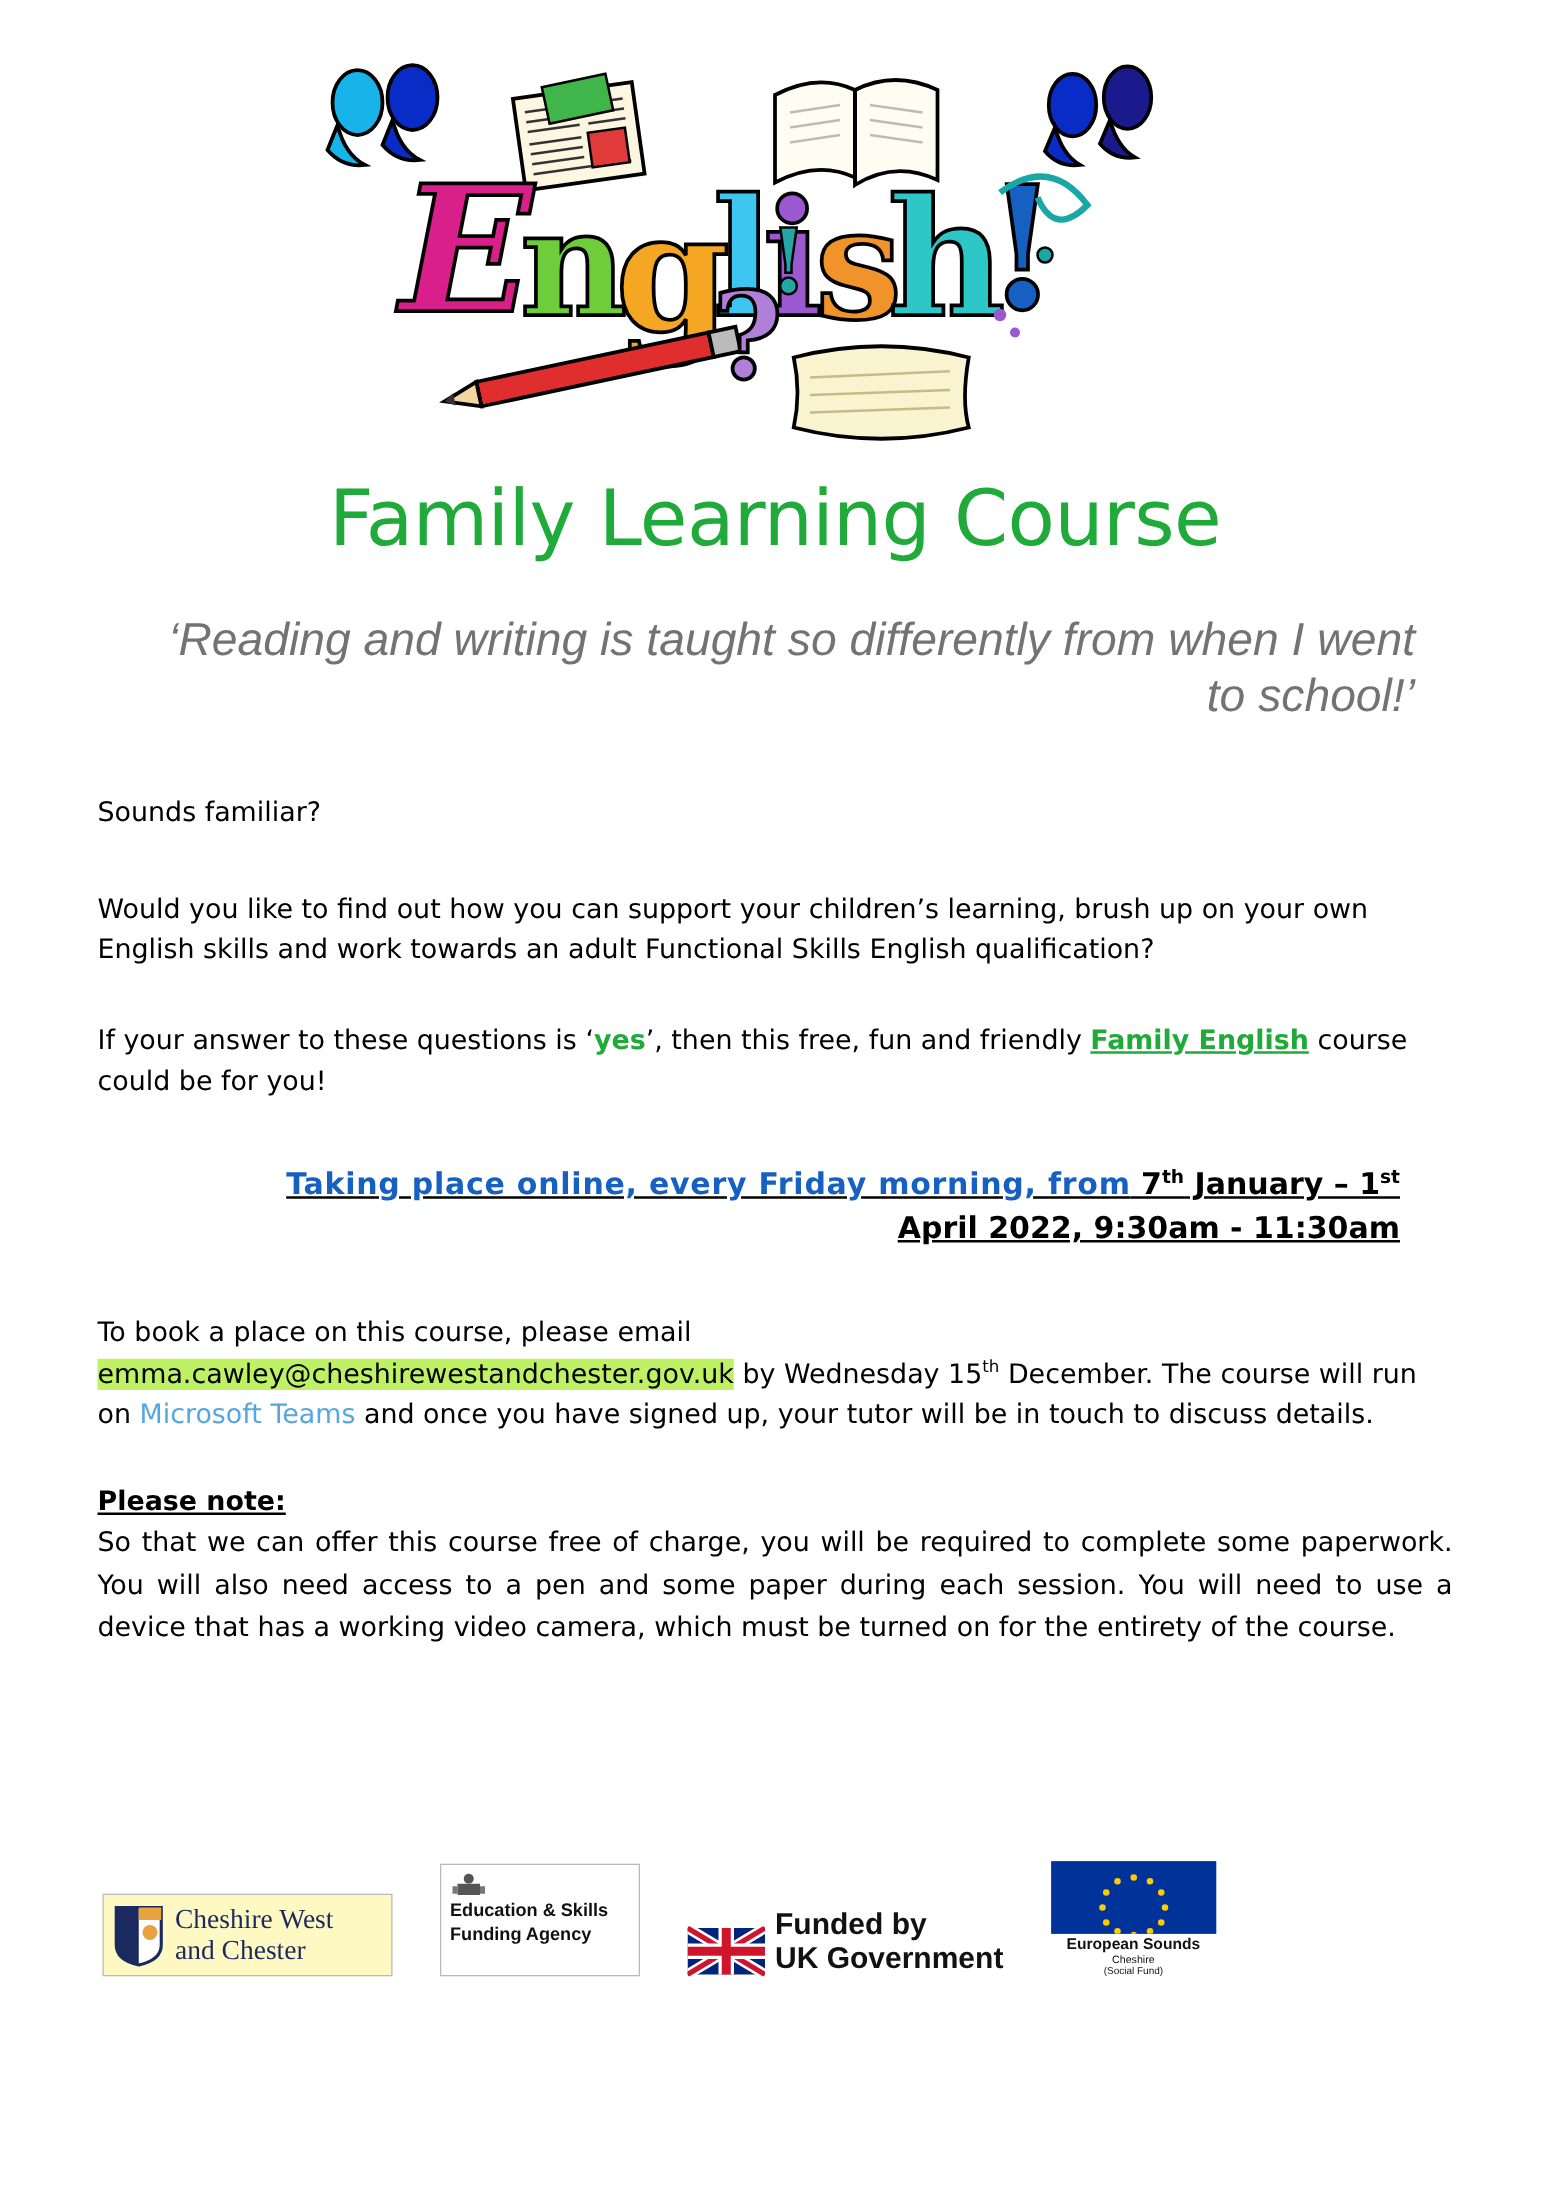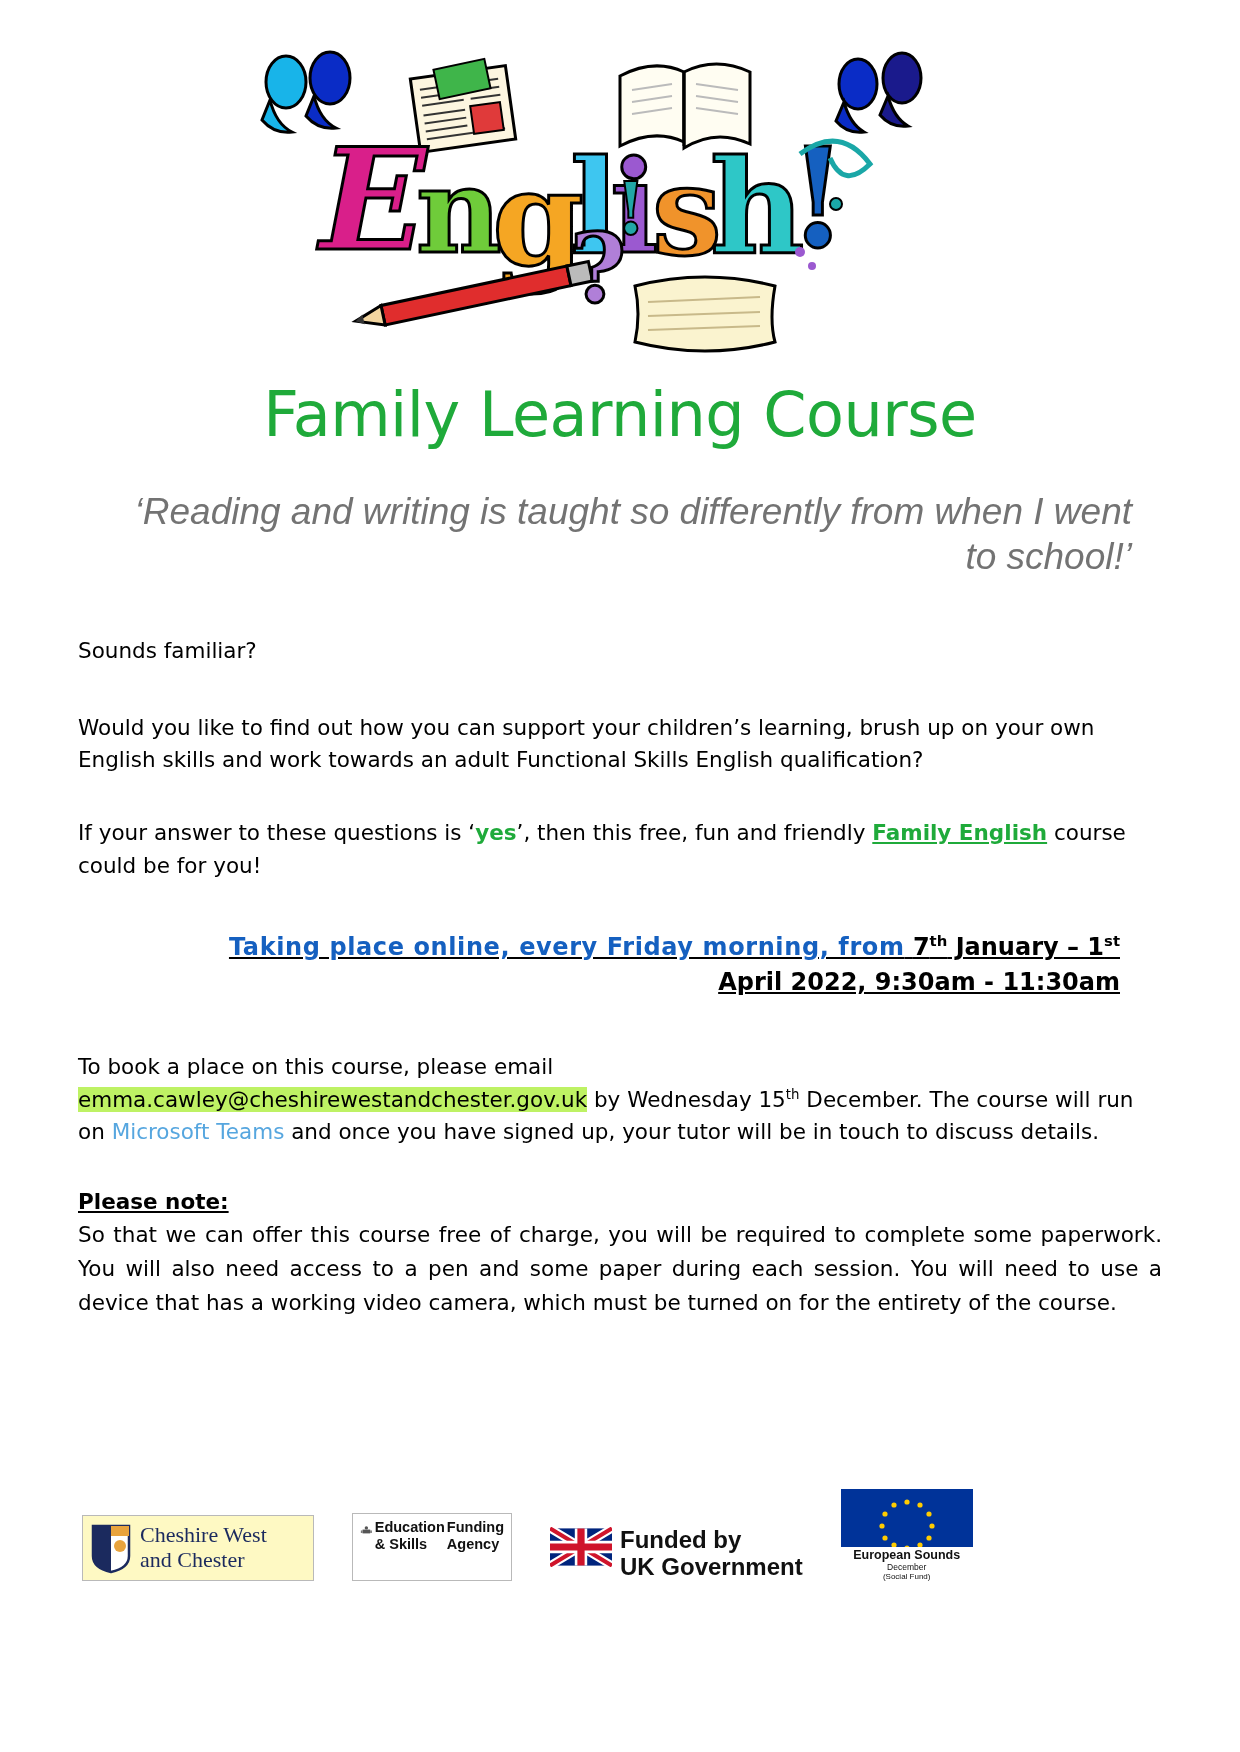--- a/index.html
+++ b/index.html
@@ -120,33 +120,33 @@
     display: flex; align-items: center; gap: 7px;
     padding-left: 6px; box-sizing: border-box;
     background:#fef9c3;
   }
   .cwac-text {
     font-family: "Liberation Serif", serif;
     font-size: 22px; line-height: 1.12; color: #1b2a5e;
   }
 
   .logo-esfa {
-    width: 160px; height: 68px;
+    width: 160px; height: 90px;
     border: 1px solid #b9b9b9;
     box-sizing: border-box;
     padding: 5px 7px;
-    display:flex; gap:2px; align-items:flex-start;
+    display:flex; flex-direction:column; gap:2px; align-items:flex-start;
     background:#fff;
   }
   .esfa-text {
     font-family: "Liberation Sans", sans-serif;
     font-size: 14.5px; font-weight: bold; line-height: 1.2; color:#111;
   }
 
-  .logo-ukgov { display:flex; align-items:flex-start; gap:8px; }
+  .logo-ukgov { display:flex; align-items:flex-end; gap:8px; }
   .ukgov-text {
     font-family: "Liberation Sans", sans-serif;
     font-size: 24px; font-weight: 600; line-height: 1.12; color: #111;
   }
 
   .logo-eu { width: 132px; }
   .eu-flag {
     width: 132px; height: 58px; background: #003399; position: relative;
   }
   .eu-caption {
@@ -327,18 +327,18 @@
             <circle cx="53" cy="16" r="2.6"></circle>
               <circle cx="44" cy="25" r="2.6"></circle>
             <circle cx="41" cy="37" r="2.6"></circle>
               <circle cx="44" cy="49" r="2.6"></circle>
             <circle cx="53" cy="56" r="2.6"></circle>
               <circle cx="66" cy="59" r="2.6"></circle>
           </g>
         </svg>
       </div>
       <div class="eu-caption eu-l1">European Sounds</div>
-      <div class="eu-caption eu-l2">December</div>
+      <div class="eu-caption eu-l2">Cheshire</div>
       <div class="eu-caption eu-l3">(Social Fund)</div>
     </div>
 
   </div>
 </div>
 
 </body></html>

